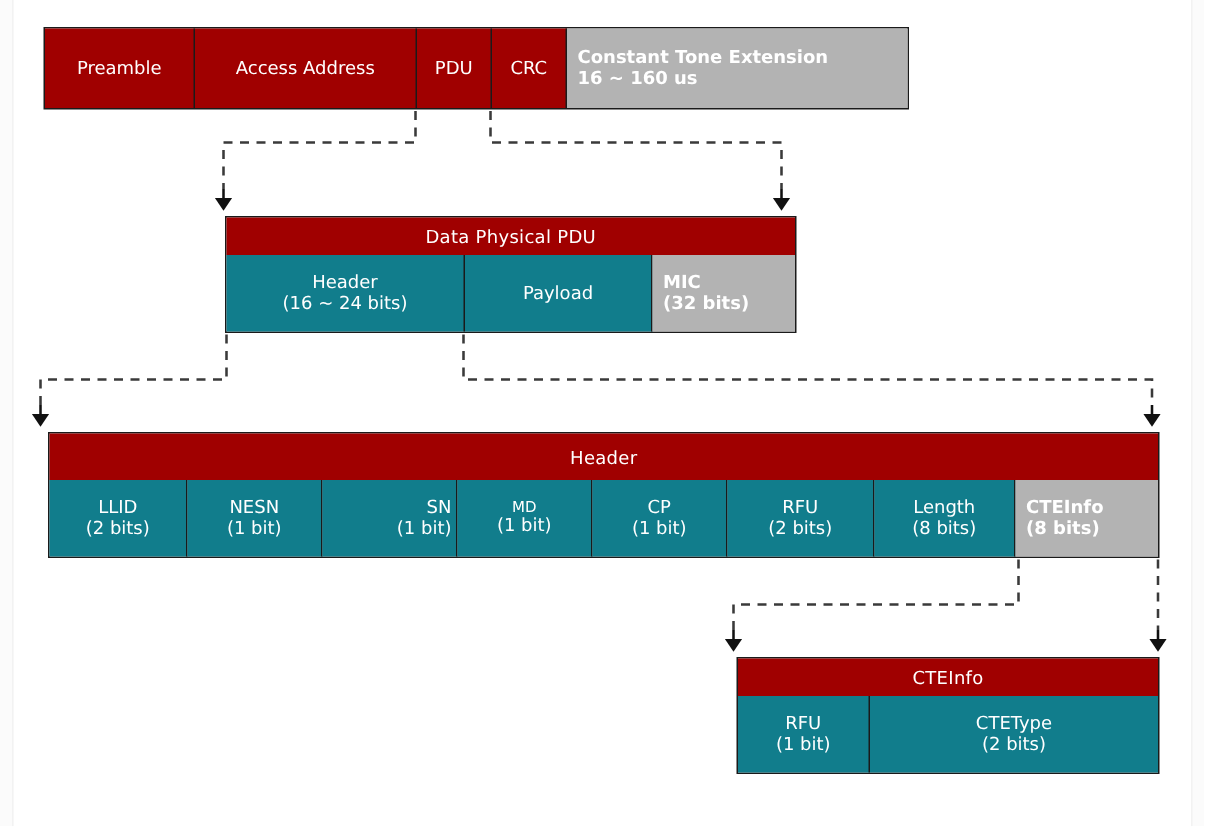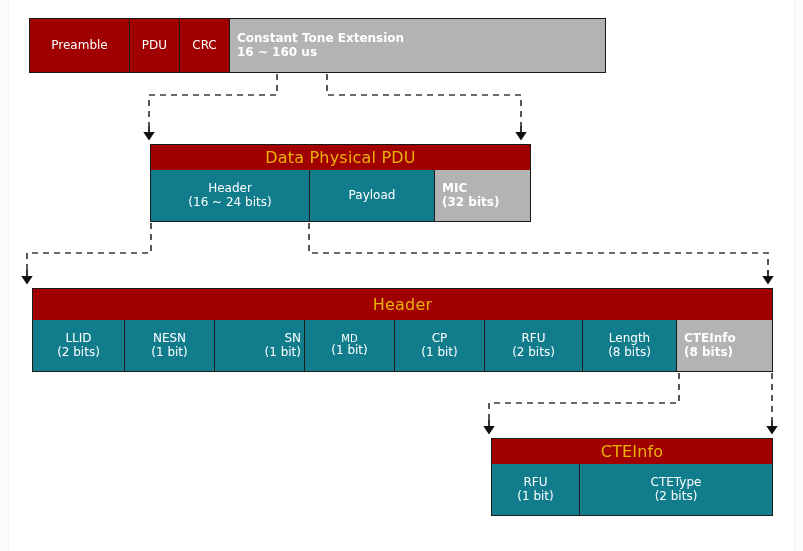--- a/index.html
+++ b/index.html
@@ -29,25 +29,25 @@
   .packet {
     position: absolute;
     box-sizing: border-box;
     border: 1px solid #1a1a1a;
     display: flex;
     flex-direction: column;
   }
   .title-bar {
     box-sizing: border-box;
     background: #a00000;
-    color: #eab308;
+    color: #ffffff;
     display: flex;
     align-items: center;
     justify-content: center;
-    font-size: 16px;
+    font-size: 12px;
     letter-spacing: .2px;
     width: 100%;
   }
   .cell-row {
     display: flex;
     flex: 1 1 auto;
     width: 100%;
   }
   .cell {
     box-sizing: border-box;
@@ -91,20 +91,23 @@
 <div id="page">
 
   <div class="edge-band left"></div>
   <div class="edge-band right"></div>
 
   <div class="packet" id="lvl1" style="left:29px; top:18px; width:577px; height:55px;">
     <div class="single-row">
       <div class="cell red center" style="width:100px;">
         <span class="name">Preamble</span>
       </div>
+      <div class="cell red center" style="width:148px;">
+        <span class="name">Access Address</span>
+      </div>
       <div class="cell red center" style="width:50px;">
         <span class="name">PDU</span>
       </div>
       <div class="cell red center" style="width:50px;">
         <span class="name">CRC</span>
       </div>
       <div class="cell gray left" style="flex:1 1 auto;">
         <span class="name">Constant Tone Extension</span>
         <span class="sub">16 ~ 160 us</span>
       </div>

